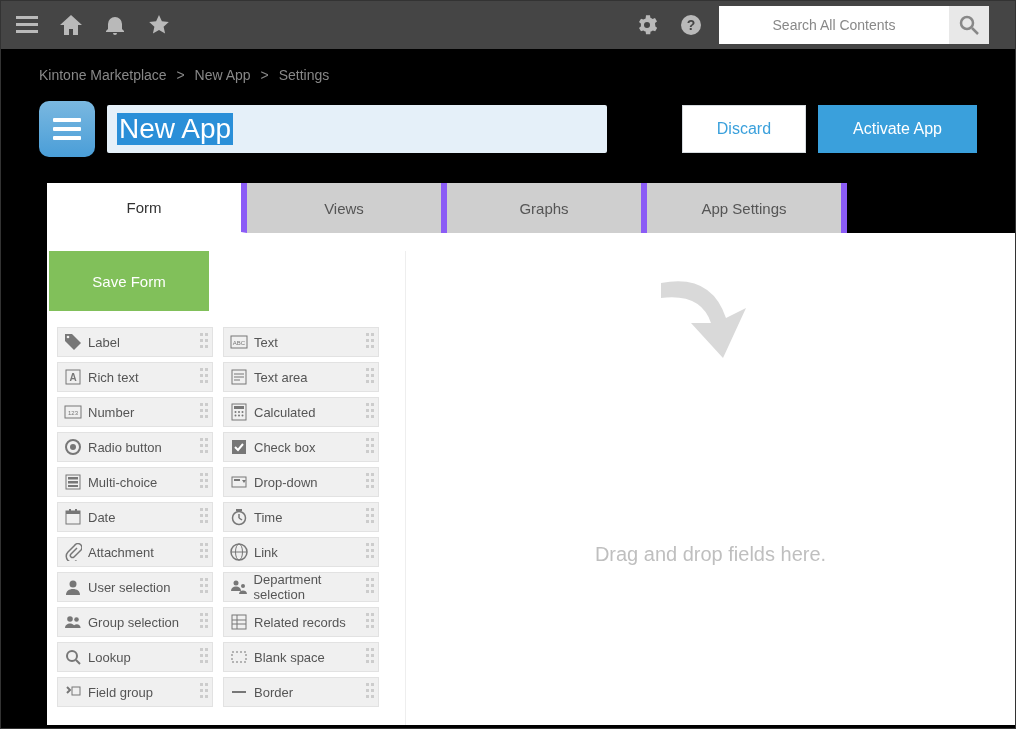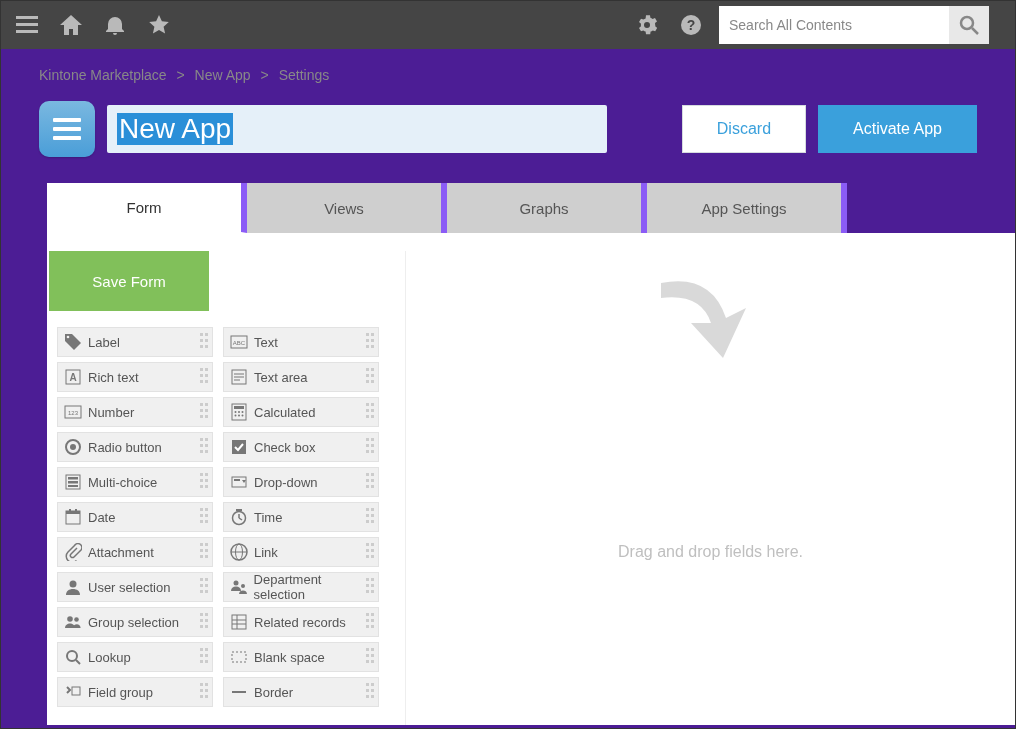--- a/index.html
+++ b/index.html
@@ -4,26 +4,26 @@
 <style>
   * { box-sizing: border-box; margin: 0; padding: 0; }
   body { font-family: -apple-system, "Helvetica Neue", Arial, sans-serif; background: #fff; width: 1016px; height: 729px; overflow: hidden; border: 1px solid #333; }
   .topbar { height: 48px; background: #454545; display: flex; align-items: center; padding: 0 4px; }
   .topbar-left { display: flex; align-items: center; gap: 0; }
   .topbar-item { width: 44px; height: 48px; display: flex; align-items: center; justify-content: center; color: #b9b9b9; cursor: pointer; }
   .topbar-item svg { fill: #b9b9b9; }
   .topbar-spacer { flex: 1; }
   .topbar-right { display: flex; align-items: center; }
   .search-wrap { display: flex; height: 38px; margin-left: 6px; }
-  .search-input { width: 230px; height: 38px; border: none; padding: 8px 10px; font-size: 14px; color: #888; background: #fff; }
+  .search-input { width: 230px; height: 38px; border: none; padding: 8px 10px; font-size: 14px; color: #888; background: #fff; text-align: center; }
   .search-input::placeholder { color: #888; }
   .search-btn { width: 40px; height: 38px; background: #e8e8e8; border: none; display: flex; align-items: center; justify-content: center; cursor: pointer; }
   .search-btn svg { fill: #888; }
   .rsplit { width: 22px; height: 48px; background: #454545; }
-  .content { background: #4c1d95; padding: 18px 0 0 0; min-height: 681px; }
+  .content { background: #000000; padding: 18px 0 0 0; min-height: 681px; }
   .breadcrumb { padding: 0 0 18px 38px; font-size: 14px; color: #888; }
   .breadcrumb a { color: #888; text-decoration: none; }
   .breadcrumb .sep { margin: 0 6px; }
   .header-row { display: flex; align-items: center; padding: 0 38px 26px 38px; }
   .app-icon { width: 56px; height: 56px; border-radius: 10px; background: linear-gradient(#7ab8e0,#4a9ed8); display: flex; align-items: center; justify-content: center; margin-right: 12px; box-shadow: 0 1px 2px rgba(0,0,0,.2); }
   .app-icon-inner { width: 28px; height: 22px; display: flex; flex-direction: column; justify-content: space-between; }
   .app-icon-inner div { height: 4px; background: #fff; border-radius: 1px; }
   .app-name-wrap { flex: 0 0 500px; height: 48px; background: #e5f0f9; border-radius: 2px; display: flex; align-items: center; padding: 0 10px; }
   .app-name-wrap .sel { background: #2a8fd8; color: #fff; font-size: 28px; font-weight: 300; padding: 0 2px; }
   .header-spacer { flex: 1; }
@@ -36,21 +36,21 @@
   .editor { display: flex; background: #fff; margin: 0 0 0 46px; padding: 18px 0 0 2px; min-height: 492px; border-top: none; }
   .palette { width: 338px; padding: 0 8px 0 0; }
   .save-btn { width: 160px; height: 60px; background: #81c05a; color: #fff; border: none; font-size: 15px; cursor: pointer; margin: 0 0 16px 0; }
   .field-grid { display: grid; grid-template-columns: 1fr 1fr; gap: 5px 10px; padding-left: 8px; }
   .field-item { height: 30px; background: #f0f0f0; border: 1px solid #e2e2e2; display: flex; align-items: center; padding: 0 4px 0 4px; cursor: move; font-size: 13px; color: #555; position: relative; }
   .field-item .icon { width: 22px; height: 22px; display: flex; align-items: center; justify-content: center; margin-right: 4px; }
   .field-item .icon svg { fill: #666; }
   .drag-dots { position: absolute; right: 4px; top: 5px; width: 8px; height: 20px; opacity: .4; display: grid; grid-template-columns: 3px 3px; grid-template-rows: repeat(3,3px); gap: 3px 2px; }
   .drag-dots i { background: #999; width: 3px; height: 3px; display: block; }
   .canvas { flex: 1; margin-left: 18px; border-left: 1px solid #eee; padding: 0 0 0 0; display: flex; flex-direction: column; align-items: center; }
-  .drop-hint { color: #bfbfbf; font-size: 16px; font-weight: 300; margin-top: 160px; }
+  .drop-hint { color: #bfbfbf; font-size: 20px; font-weight: 300; margin-top: 160px; }
   .arrow-svg { margin: 12px 0 0 0; }
 </style>
 </head>
 <body>
 
 <div class="topbar">
   <div class="topbar-left">
     <div class="topbar-item">
       <svg width="22" height="18" viewBox="0 0 22 18">
           <rect width="22" height="3"></rect>

